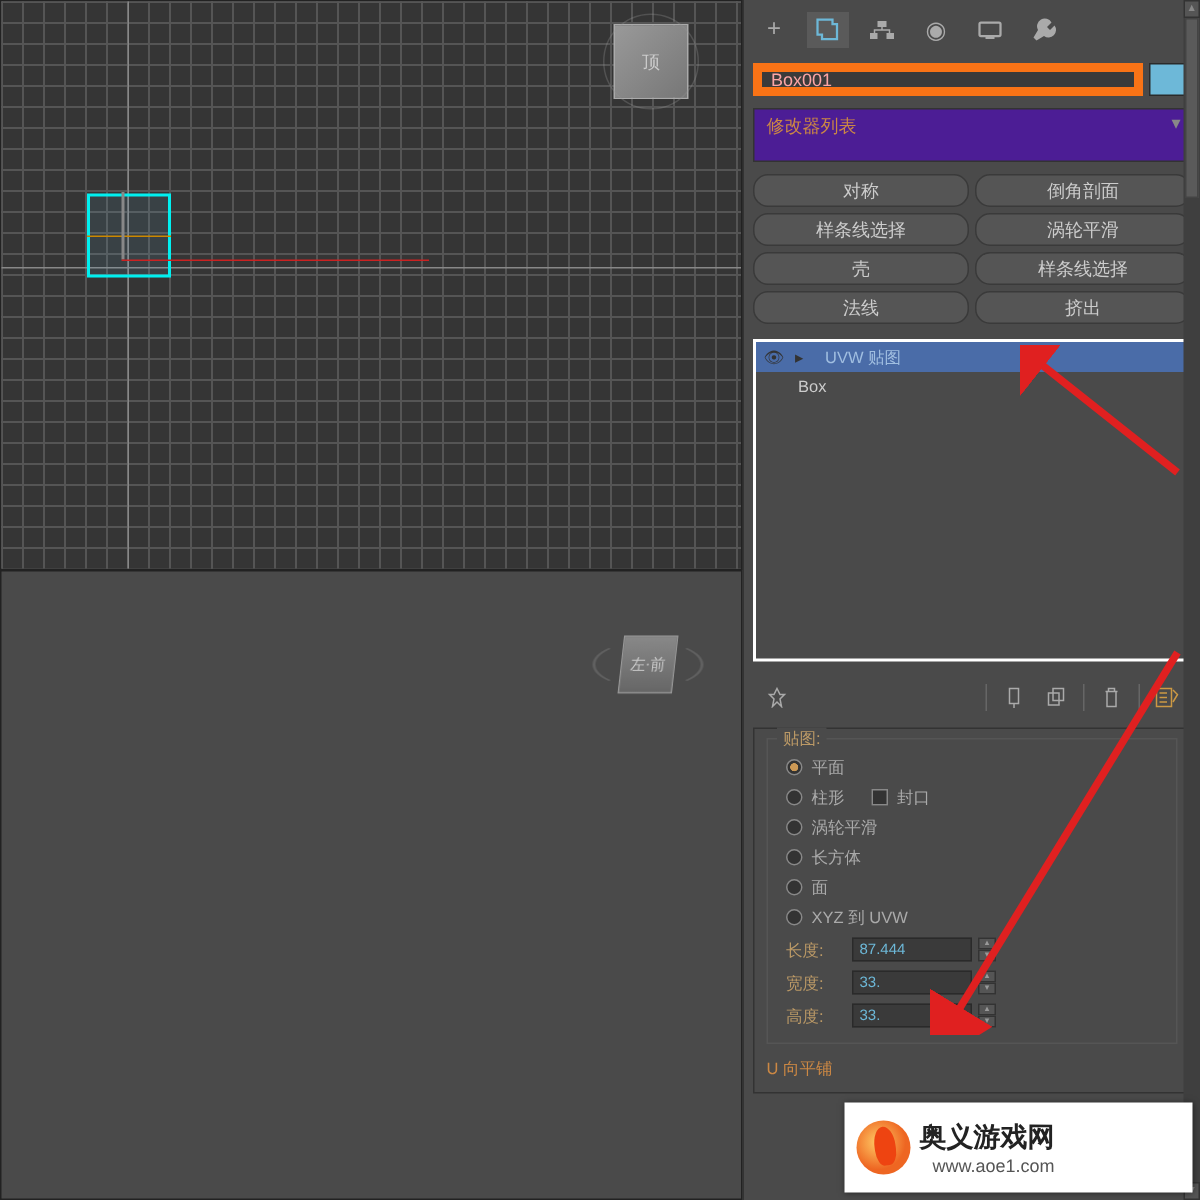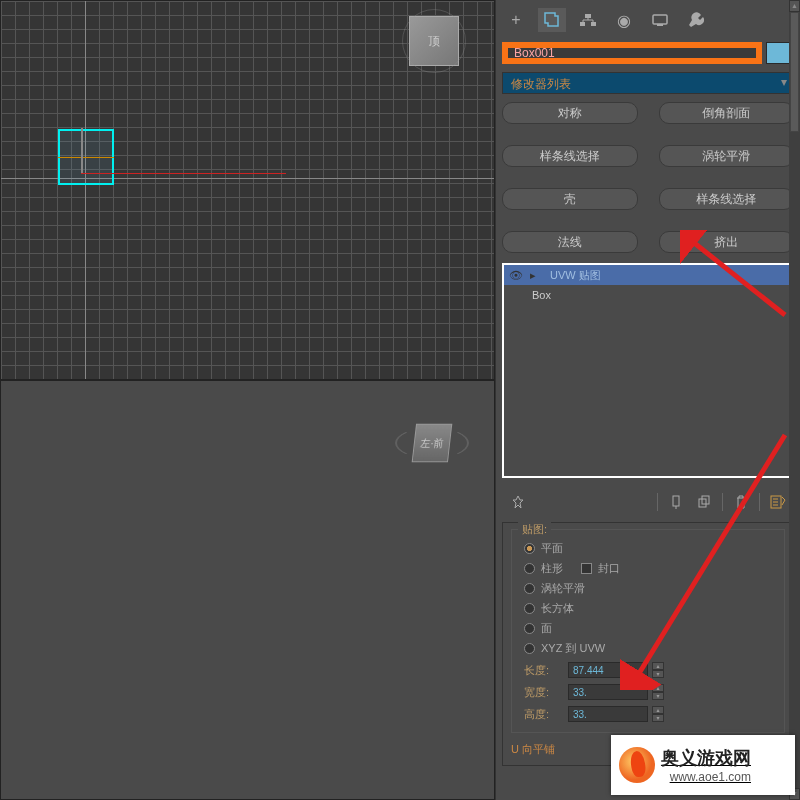--- a/index.html
+++ b/index.html
@@ -36,24 +36,24 @@
 
 .panel { width: 305px; background: #4a4a4a; padding: 4px; border-left: 1px solid #333; }
 .tab-row { display: flex; gap: 8px; padding: 4px 2px 8px; align-items: center; }
 .tab-icon { width: 28px; height: 24px; display: flex; align-items: center; justify-content: center; color: #aaa; cursor: pointer; font-size: 16px; }
 .tab-icon.active { background: #5a5a5a; color: #6db8d8; }
 
 .name-row { display: flex; gap: 4px; padding: 2px; }
 .name-input { flex: 1; height: 22px; background: #3a3a3a; border: 6px solid #f97316; color: #fca5a5; padding: 0 6px; font-size: 12px; }
 .color-sw { width: 28px; height: 22px; background: #6db8d8; border: 1px solid #2a2a2a; }
 
-.dropdown { margin: 6px 2px; height: 22px; background: #0c4a6e; border: 1px solid #333; color: #cc8844; font-size: 12px; padding: 3px 8px; position: relative; }
+.dropdown { margin: 6px 2px; height: 36px; background: #4c1d95; border: 1px solid #333; color: #cc8844; font-size: 12px; padding: 3px 8px; position: relative; }
 .dropdown::after { content: "▾"; position: absolute; right: 6px; top: 2px; color: #888; }
 
-.btn-grid { display: grid; grid-template-columns: 1fr 1fr; gap: 21px; padding: 2px; }
+.btn-grid { display: grid; grid-template-columns: 1fr 1fr; gap: 4px; padding: 2px; }
 .pbtn { height: 22px; background: #555; border: 1px solid #3a3a3a; border-radius: 10px; color: #ccc; font-size: 12px; display: flex; align-items: center; justify-content: center; cursor: pointer; }
 
 .stack { margin: 8px 2px; border: 2px solid #fff; background: #4a4a4a; height: 215px; }
 .stack-row { height: 20px; display: flex; align-items: center; padding: 0 4px; font-size: 11px; gap: 6px; }
 .stack-row.sel { background: #4a6ca8; color: #222; }
 .stack-row .eye { width: 16px; text-align: center; color: #333; }
 .stack-row .arr { width: 10px; color: #333; }
 .stack-row.sel .txt { color: #a0bee0; }
 .stack-row .txt { color: #ccc; padding-left: 4px; }
 .stack-row.child .txt { padding-left: 24px; }
@@ -84,21 +84,21 @@
 .scrollbar { position: absolute; right: 0; top: 0; width: 11px; height: 800px; background: #3f3f3f; display: flex; flex-direction: column; }
 .sb-btn { height: 12px; background: #555; border: 1px solid #333; color: #888; font-size: 7px; text-align: center; line-height: 10px; }
 .sb-track { flex: 1; position: relative; }
 .sb-thumb { position: absolute; top: 0; left: 1px; right: 1px; height: 120px; background: #5a5a5a; border: 1px solid #444; }
 
 .arrow { position: absolute; pointer-events: none; }
 .arrow.a1 { right: 10px; top: 230px; width: 110px; height: 90px; }
 .arrow.a2 { right: 10px; top: 430px; width: 170px; height: 260px; }
 .arrow svg { width: 100%; height: 100%; }
 
-.watermark { position: absolute; right: 5px; bottom: 5px; width: 184px; height: 60px; background: #fff; display: flex; align-items: center; padding: 20px 8px; gap: 6px; box-shadow: 0 0 4px rgba(0,0,0,0.5); text-decoration: underline; }
+.watermark { position: absolute; right: 5px; bottom: 5px; width: 232px; height: 60px; background: #fff; display: flex; align-items: center; padding: 20px 8px; gap: 6px; box-shadow: 0 0 4px rgba(0,0,0,0.5); }
 .wm-icon { width: 36px; height: 36px; border-radius: 50%; background: radial-gradient(circle at 40% 40%, #ffcc66, #ee6622 60%); position: relative; }
 .wm-icon::before { content: ""; position: absolute; left: 12px; top: 4px; width: 14px; height: 26px; background: #ee4411; border-radius: 50% 50% 40% 40%; transform: rotate(-8deg); }
 .wm-text { display: flex; flex-direction: column; }
 .wm-title { font-size: 18px; font-weight: bold; color: #222; }
 .wm-url { font-size: 12px; color: #555; align-self: flex-end; }
 </style>
 </head>
 <body>
 
 <div class="main">

